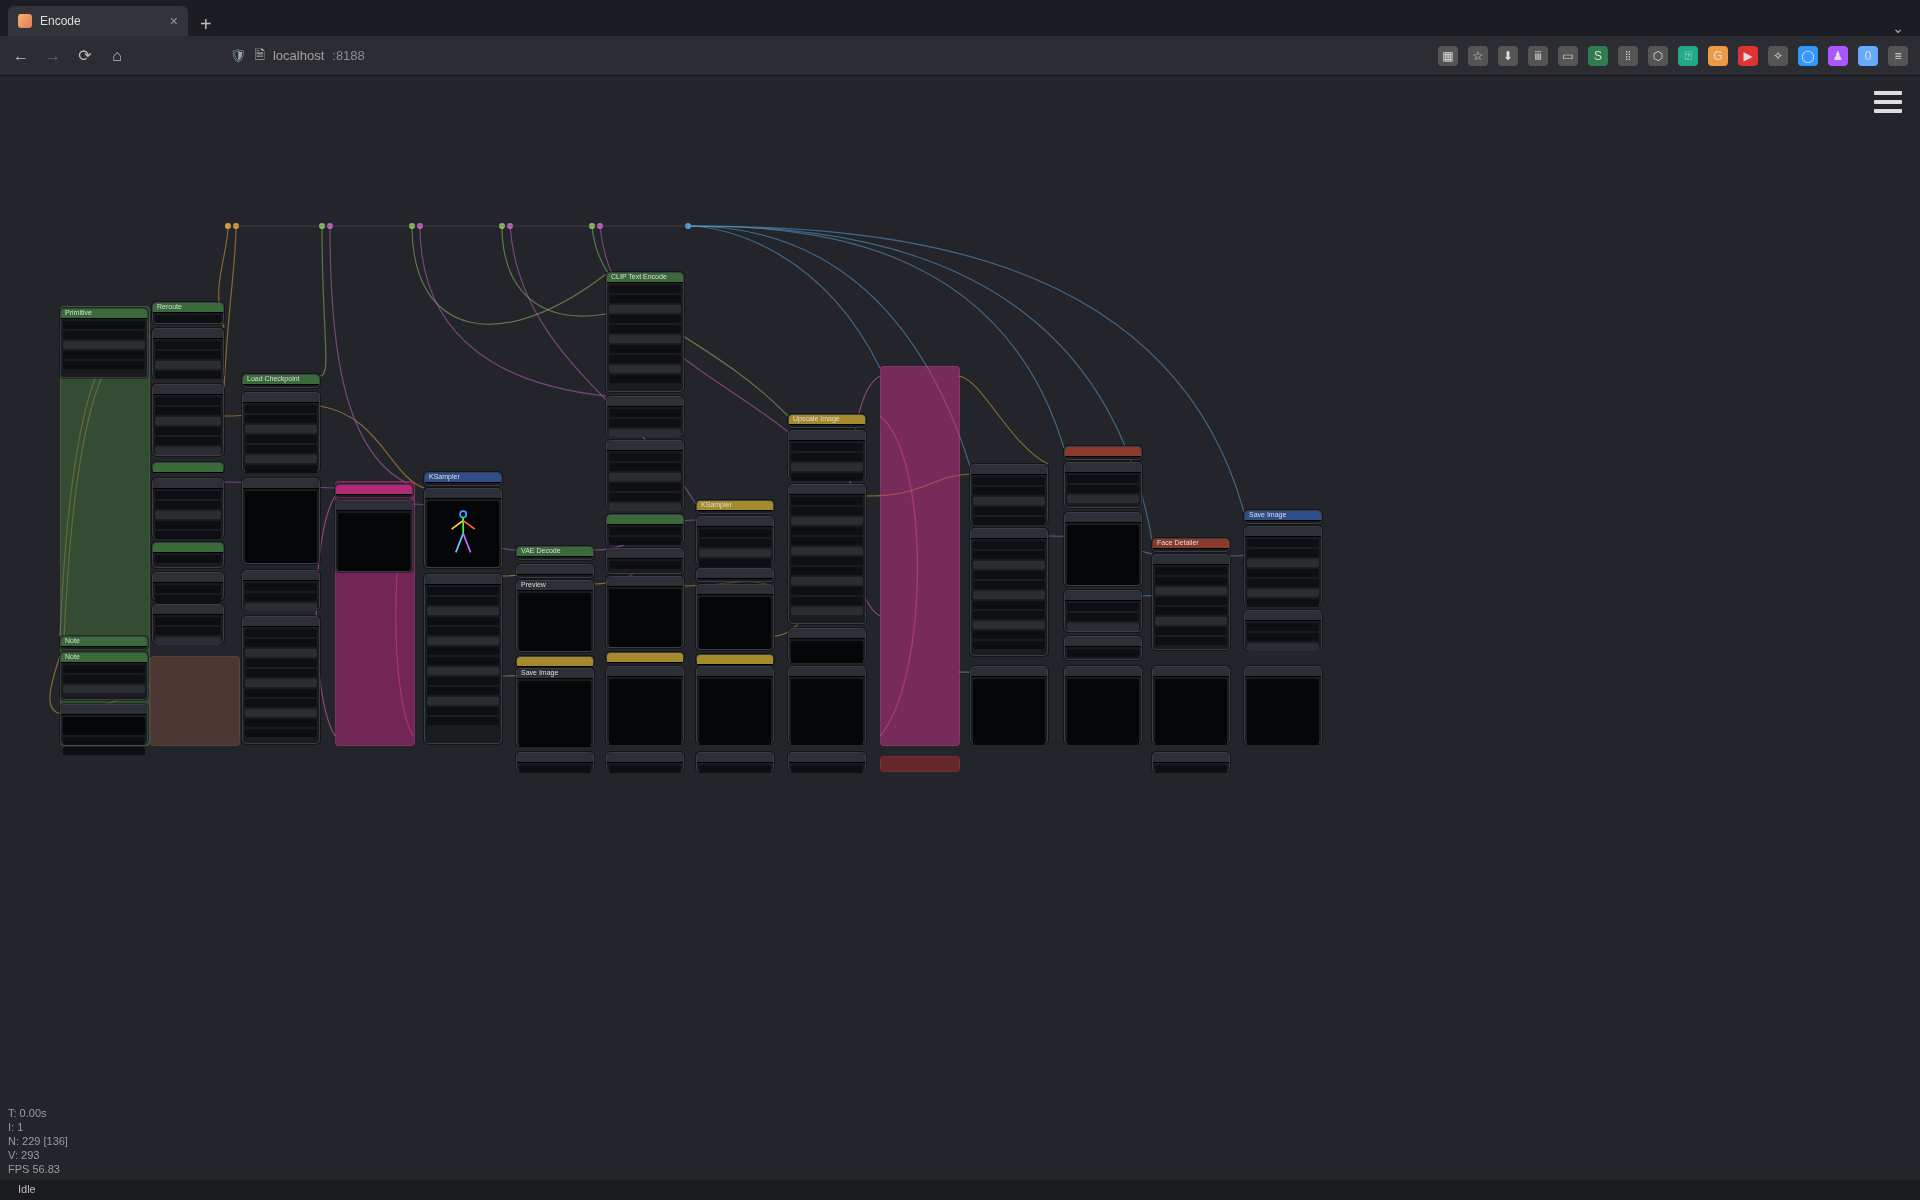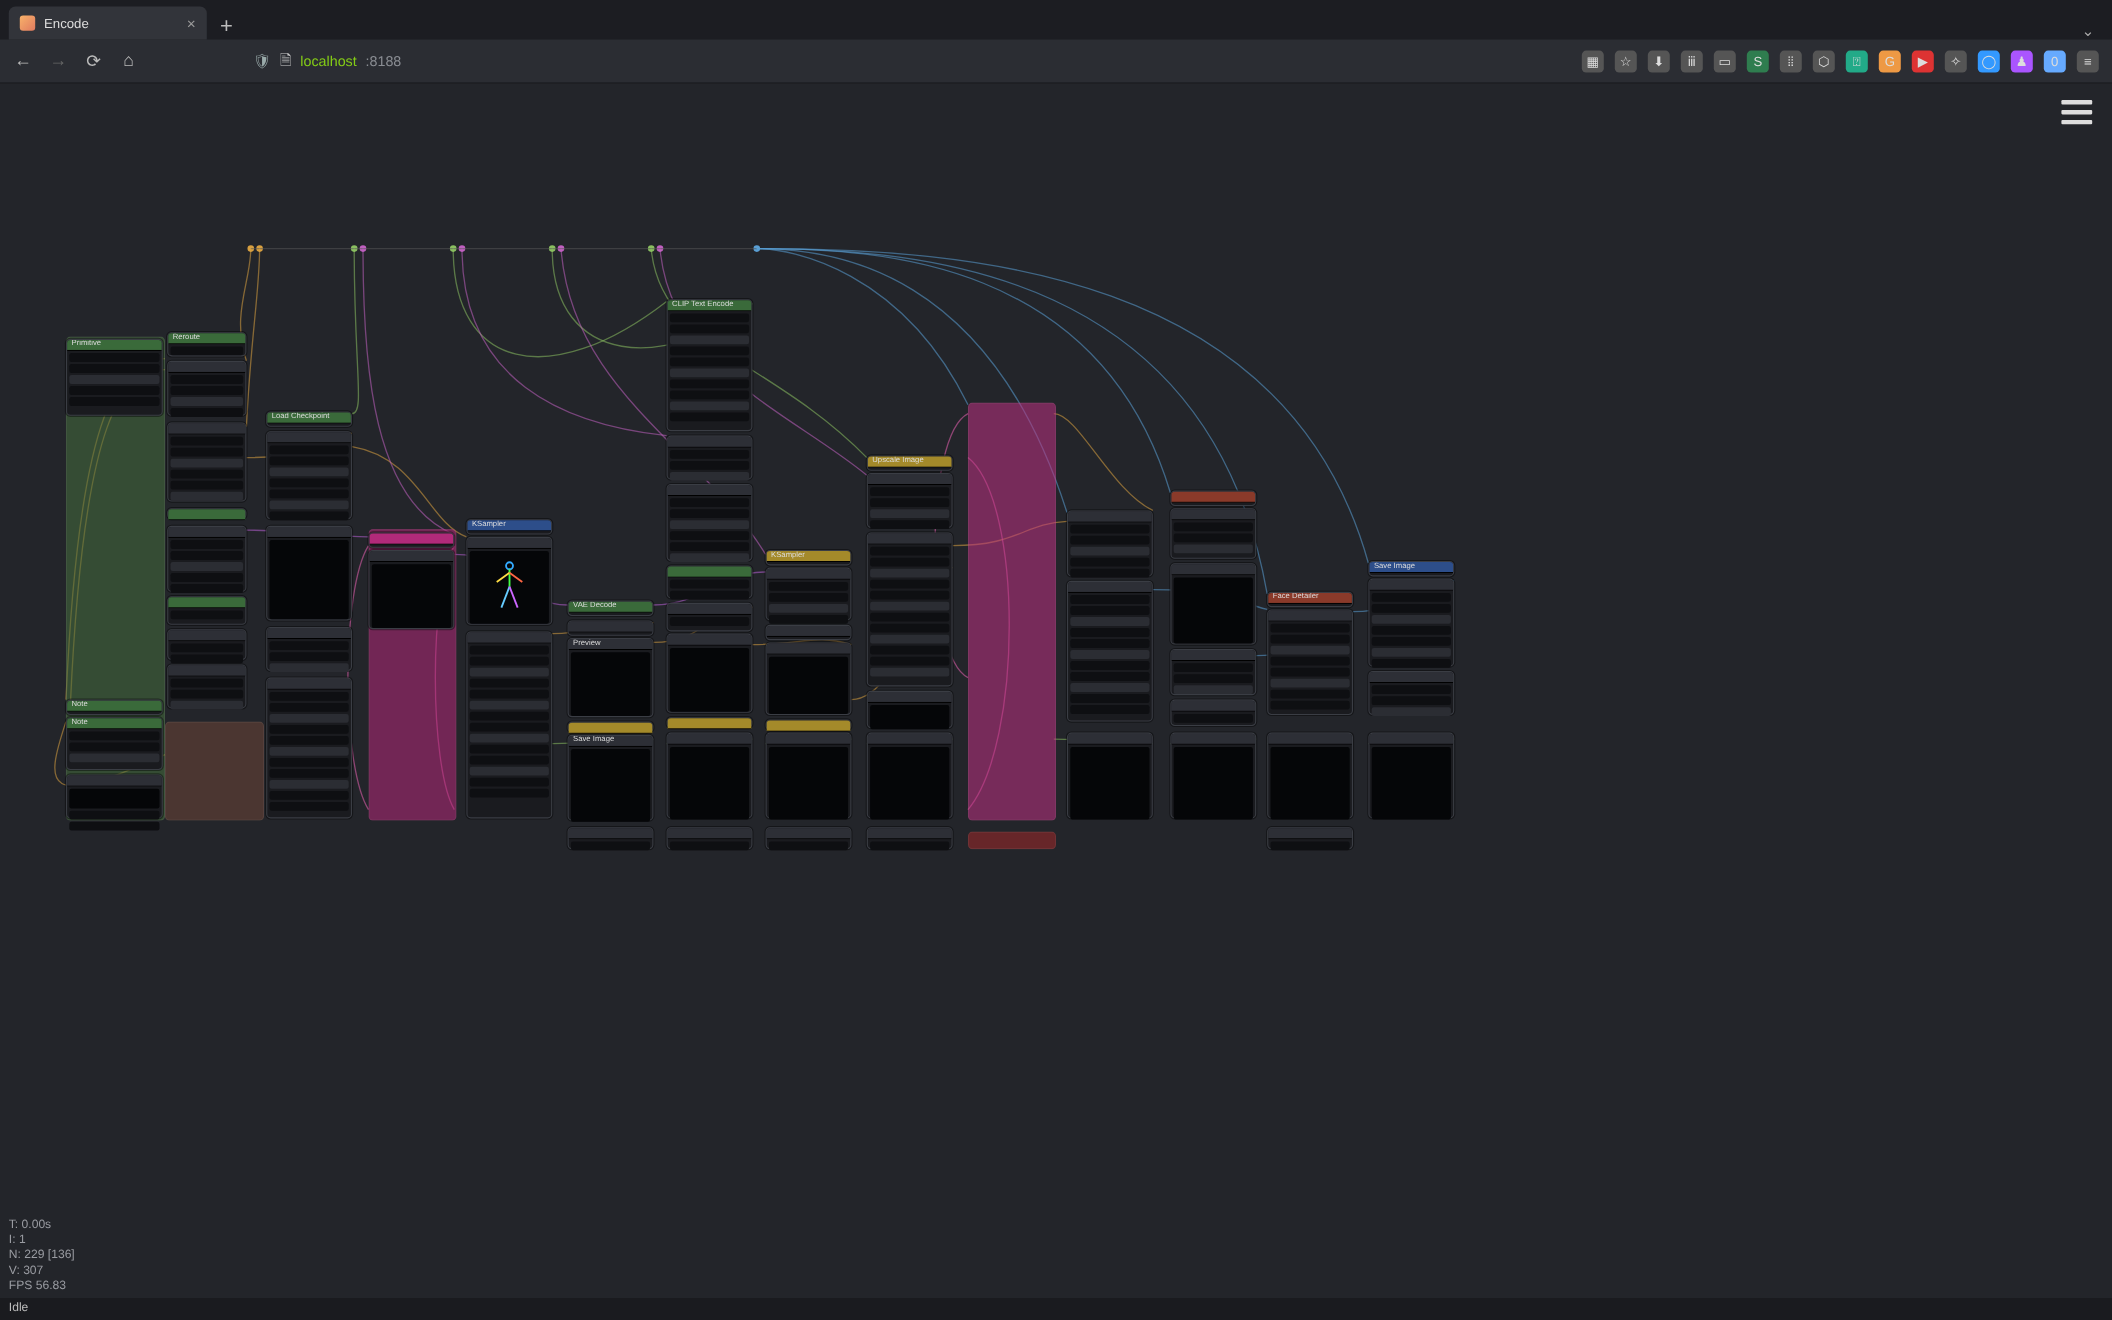--- a/index.html
+++ b/index.html
@@ -30,40 +30,40 @@
   height:40px; background:#2b2d33; display:flex; align-items:center; padding:0 12px; gap:14px;
   border-bottom:1px solid #15161a;
 }
 .nav-ico { color:#bbb; font-size:16px; width:18px; text-align:center; }
 .nav-ico.dim { color:#666; }
 .urlbar {
   flex:0 0 auto; margin-left:90px;
   display:flex; align-items:center; gap:8px; font-size:13px; color:#ccc;
 }
 .urlbar .lock { color:#9aa; }
-.urlbar .host { color:#84cc16; }
+.urlbar .host { color:#a3a3a3; }
 .urlbar .port { color:#8a8d93; }
 .toolbar .grow { flex:1; }
 .ext-ico {
   width:20px; height:20px; border-radius:4px;
   display:flex; align-items:center; justify-content:center;
   font-size:12px; color:#ddd;
 }
 
 .viewport { position:absolute; top:76px; left:0; right:0; bottom:20px; background:#23252a; }
 .hamburger {
   position:absolute; top:10px; right:18px; cursor:pointer;
 }
 .hamburger div { width:28px; height:4px; background:#ddd; margin:5px 0; border-radius:1px; }
 .stats {
   position:absolute; left:8px; bottom:4px; font-size:11px; color:#9a9ca2; line-height:14px;
 }
 .statusbar {
   position:absolute; left:0; right:0; bottom:0; height:20px;
-  background:#1a1b1f; color:#bcbcbc; font-size:11px; padding:3px 8px;
+  background:#1a1b1f; color:#bcbcbc; font-size:11px; padding:3px 18px;
 }
 
 svg.links { position:absolute; inset:0; width:100%; height:100%; pointer-events:none; }
 svg.links path { fill:none; stroke-width:1.2; opacity:.55; }
 
 .canvas { position:absolute; inset:0; }
 .node {
   position:absolute; background:#1a1b1f; border:1px solid #3a3d44;
   border-radius:4px; font-size:8px; color:#999;
   box-shadow:0 0 0 1px rgba(0,0,0,.4);
@@ -723,20 +723,20 @@
   <div class="hamburger">
     <div></div>
       <div></div>
       <div></div>
   </div>
 
   <div class="stats">
     <div>T: 0.00s</div>
     <div>I: 1</div>
     <div>N: 229 [136]</div>
-    <div>V: 307</div>
+    <div>V: 293</div>
     <div>FPS 56.83</div>
   </div>
 </div>
 
 <div class="statusbar">
   <span>Idle</span>
 </div>
 
 </body></html>

